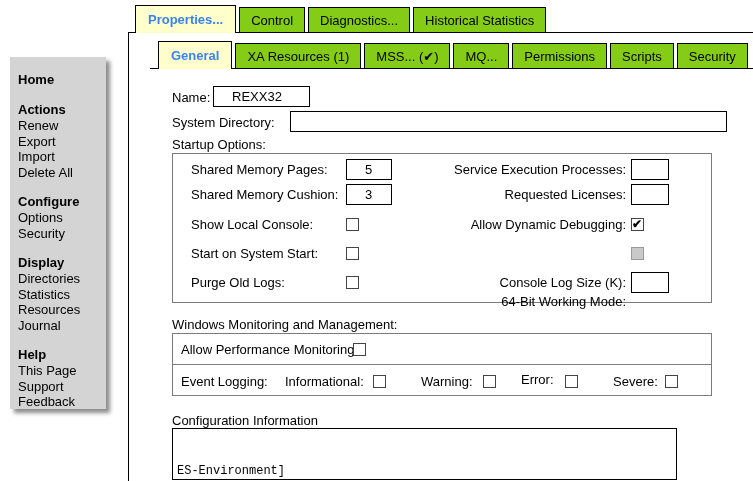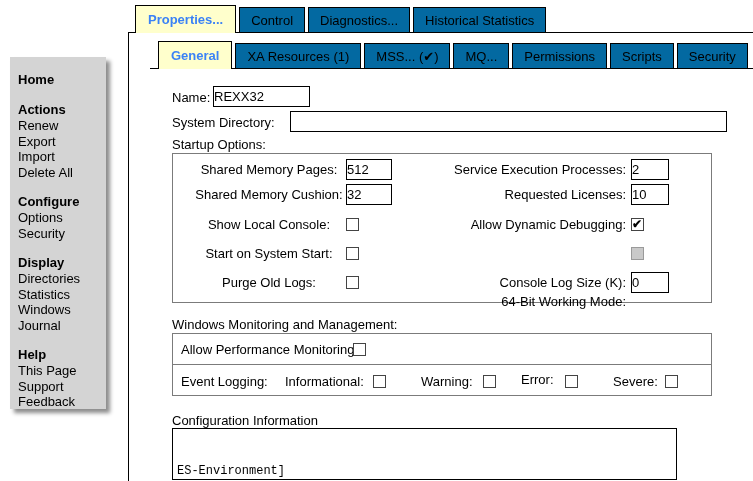--- a/index.html
+++ b/index.html
@@ -14,36 +14,36 @@
   .sb-header { font-weight:bold; line-height:16px; white-space:nowrap; }
   .sb-item   { line-height:15.5px; white-space:nowrap; cursor:pointer; }
   .sb-gap    { margin-top:14px; }
   .sb-link   { cursor:pointer; }
 
   
   .tabrow { position:absolute; display:flex; align-items:flex-end;
             border-bottom:1px solid #000; }
   .tabs-primary   { left:128px; top:4px;  width:625px; height:29px; padding-left:7px; }
   .tabs-secondary { left:150px; top:40px; width:603px; height:29px; padding-left:8px; }
-  .tab { border:1px solid #000; border-bottom:none; background:#0369a1;
+  .tab { border:1px solid #000; border-bottom:none; background:#84cc16;
          padding:5px 11px 4px; margin-right:3px; white-space:nowrap;
          line-height:15px; cursor:pointer; position:relative; }
   .tab.active { background:#ffffcc; color:#3b82f6; font-weight:bold;
                 padding:6px 12px 5px; }
   .tab.active::after { content:""; position:absolute; left:0; right:0;
                        bottom:-1px; height:1px; background:#ffffcc; }
 
   .vline { position:absolute; left:128px; top:33px; width:1px; height:448px; background:#000; }
 
   
   .lbl { position:absolute; line-height:14px; white-space:nowrap; }
   .txt { position:absolute; height:21px; border:1px solid #000; background:#fff;
-         font-family:"Liberation Sans", sans-serif; font-size:13px; padding:1px 0; }
+         font-family:"Liberation Sans", sans-serif; font-size:13px; padding:1px 18px; }
   .gbox { position:absolute; border:1px solid #7b7b7b; background:#fff; }
-  .glabel  { position:absolute; left:12px;     width:168px; text-align:center; white-space:nowrap; }
+  .glabel  { position:absolute; left:18px;     width:168px; text-align:left; white-space:nowrap; }
   .glabel2 { position:absolute; left:230px; width:223px; text-align:right; white-space:nowrap; }
   .lh21 { line-height:21px; } .lh15 { line-height:15px; }
   .lbl-in { position:absolute; line-height:15px; white-space:nowrap; }
   .cbx { position:absolute; }
   input[type="checkbox"] { appearance:none; -webkit-appearance:none;
         width:13px; height:13px; border:1px solid #444; background:#fff;
         margin:0; cursor:pointer; position:absolute; }
   input[type="checkbox"]:checked::before { content:"✔"; position:absolute;
         left:0; top:-2px; font-size:12px; font-weight:bold; color:#000; }
   input[type="checkbox"]:disabled { background:#c9c9c9; border-color:#9a9a9a; cursor:default; }
@@ -64,21 +64,21 @@
     <div class="sb-item">Renew</div>
     <div class="sb-item">Export</div>
     <div class="sb-item">Import</div>
     <div class="sb-item">Delete All</div>
     <div class="sb-header sb-gap">Configure</div>
     <div class="sb-item">Options</div>
     <div class="sb-item">Security</div>
     <div class="sb-header sb-gap">Display</div>
     <div class="sb-item">Directories</div>
     <div class="sb-item">Statistics</div>
-    <div class="sb-item">Windows</div>
+    <div class="sb-item">Resources</div>
     <div class="sb-item">Journal</div>
     <div class="sb-header sb-gap">Help</div>
     <div class="sb-item">This Page</div>
     <div class="sb-item">Support</div>
     <div class="sb-item">Feedback</div>
   </nav>
 
   <div class="tabrow tabs-primary">
     <div class="tab active">Properties...</div>
     <div class="tab">Control</div>

